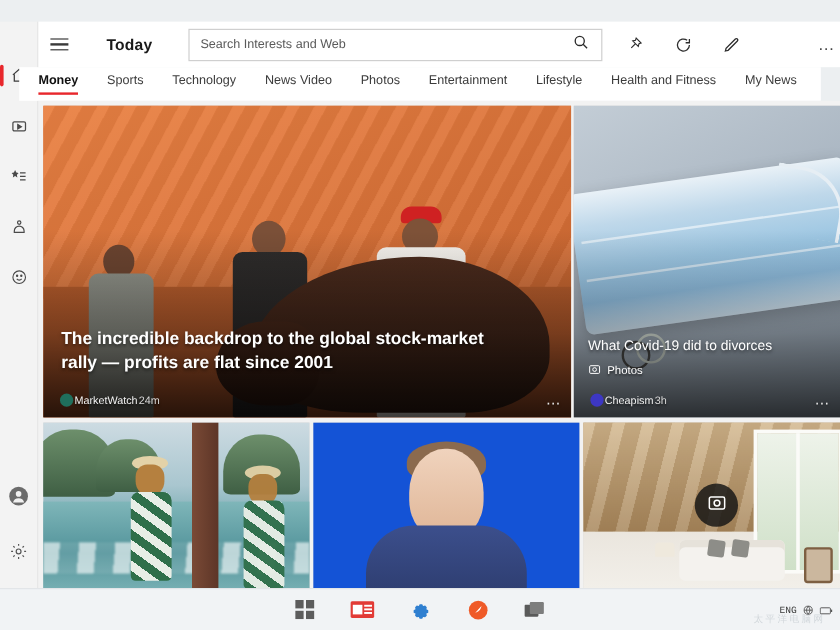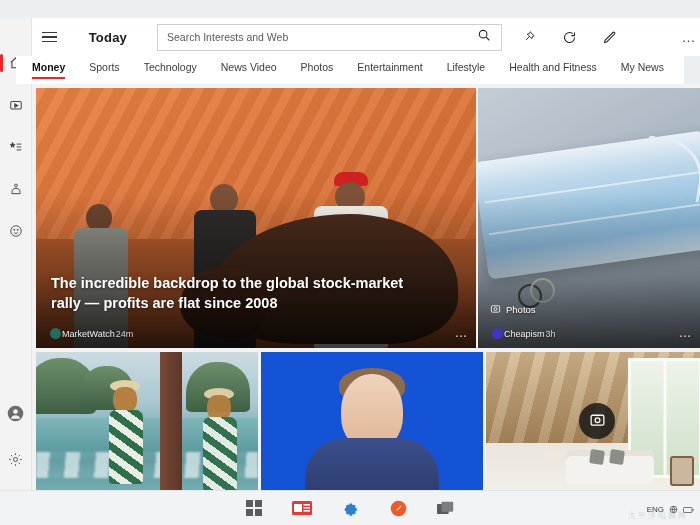--- a/index.html
+++ b/index.html
@@ -295,21 +295,21 @@
   .taskbar {
     position: absolute; bottom: 0; left: 0; width: 700px; height: 35px;
     background: #f1f3f5; border-top: 1px solid #e2e5e8;
     display: flex; align-items: center; justify-content: center;
   }
   .task-icons { display: flex; align-items: center; gap: 26px; }
   .task-ic { width: 22px; height: 22px; display: flex; align-items: center; justify-content: center; }
   .tray {
     position: absolute; right: 6px; top: 0; height: 35px;
     display: flex; flex-direction: column; align-items: flex-end;
-    justify-content: center; gap: 1px;
+    justify-content: center; gap: 1px; font-family: Liberation Mono, monospace;
   }
   .tray-time { font-size: 8px; color: #4a4a4a; }
   .tray-row { display: flex; align-items: center; gap: 5px; }
   .tray-lang { font-size: 8px; color: #3a3a3a; }
   .watermark {
     position: absolute; right: 10px; bottom: 12px;
     font-size: 22px; font-weight: bold; color: rgba(150,160,170,.32);
     letter-spacing: -.5px; pointer-events: none; line-height: 1;
   }
   .watermark-sub {
@@ -465,37 +465,38 @@
           <div class="person" style="left:272px;width:92px;height:176px;">
             <div style="position:absolute;left:26px;top:0;width:34px;height:14px;border-radius:9px 9px 3px 3px;background:#cf2122;"></div>
             <div class="p-head" style="left:27px;top:10px;width:30px;height:30px;background:#7e5238;"></div>
             <div class="p-body" style="left:6px;top:34px;width:74px;height:142px;background:linear-gradient(180deg,#f4f1ec,#dcd7cf);"></div>
           </div>
           <div class="bull">
               <div class="bull-head"></div>
             </div>
           <div class="shade-bottom"></div>
         </div>
-        <div class="hero-title">The incredible backdrop to the global stock-market rally — profits are flat since 2008</div>
+        <div class="hero-title">The incredible backdrop to the global stock-market rally — profits are flat since 2001</div>
         <div class="byline">
           <span class="src-dot" style="background:#1f6f5c"></span>
           <span class="pub">MarketWatch</span>
           <span class="time">24m</span>
         </div>
         <div class="card-dots">⋯</div>
       </div>
 
       <div class="card card-side">
         <div class="art art-mask">
           <div class="mask-body"></div>
           <div class="mask-strap"></div>
           <div class="ring r1"></div>
           <div class="ring r2"></div>
           <div class="shade-bottom"></div>
         </div>
+        <div class="side-title">What Covid-19 did to divorces</div>
         <div class="photos-tag">
           <span>
             <svg width="11" height="11" viewBox="0 0 24 24" fill="none" stroke="#ffffff" stroke-width="1.8">
               <rect x="3" y="6" width="18" height="14" rx="2"></rect>
                 <circle cx="12" cy="13" r="3.4"></circle>
             </svg>
           </span>
           <span>Photos</span>
         </div>
         <div class="byline">

